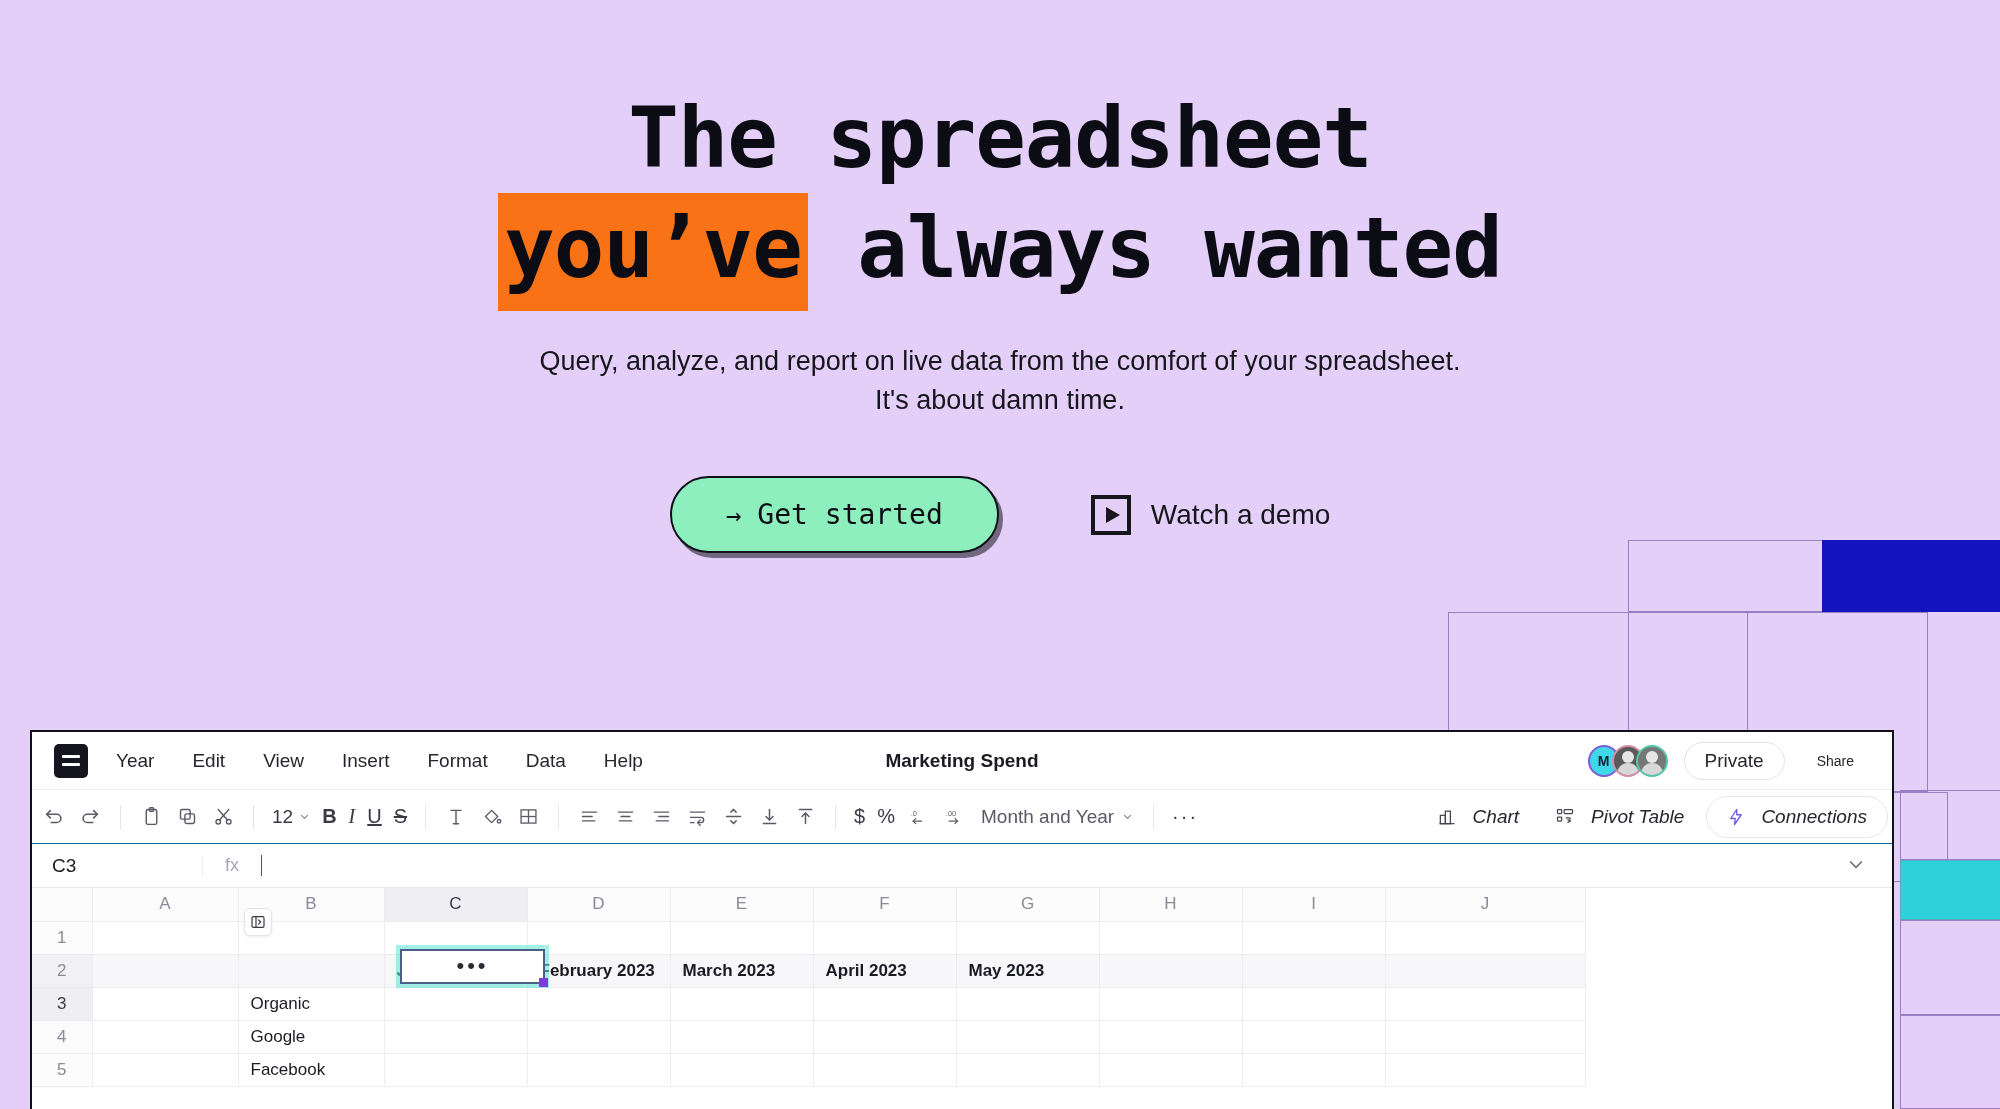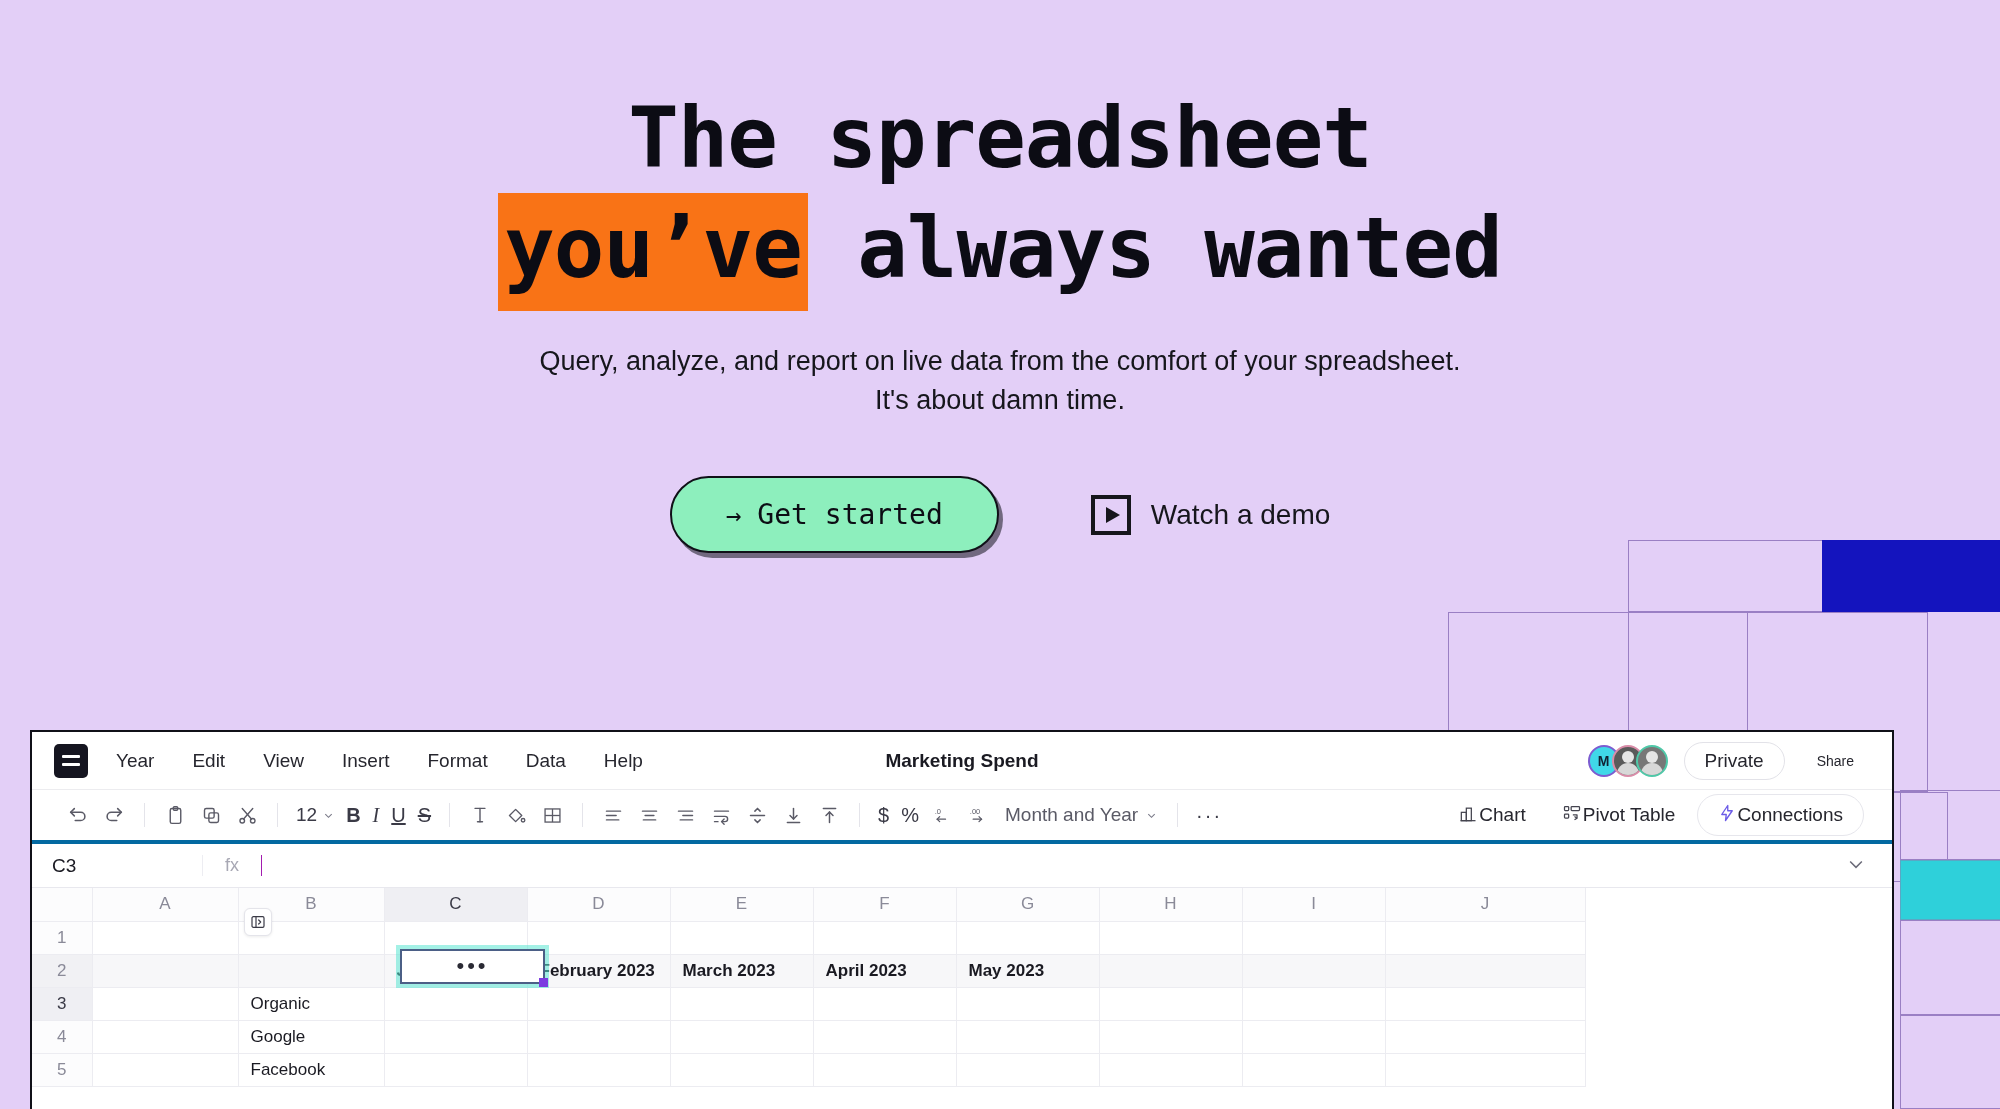--- a/index.html
+++ b/index.html
@@ -135,31 +135,31 @@
     width:12px; height:12px; border-radius:50%; background:#e6e6e6; z-index:1;
   }
   .pill-private {
     border: 1px solid #E2E2E8; border-radius: 20px;
     padding: 7px 20px; font-size: 19px; color: #26262E; cursor: pointer;
   }
   .share-btn { font-size: 14px; color: #26262E; padding: 7px 16px; cursor: pointer; }
 
   .toolbar {
     height: 54px; display: flex; align-items: center; gap: 0px;
-    padding: 0 28px; border-bottom: 4px solid #0369a1;
+    padding: 0 4px; border-bottom: 1px solid #0369a1;
     color: #5A5A66;
   }
   .tb { width: 36px; height: 34px; display:flex; align-items:center; justify-content:center; cursor:pointer; }
   .tb svg { display:block; }
   .tb-txt { font-size: 20px; padding: 0 6px; cursor: pointer; color:#3A3A46; }
   .sep { width: 1px; height: 24px; background: #E4E4EA; margin: 0 12px; }
   .fontsize { display:flex; align-items:center; gap:6px; font-size: 19px; color:#3A3A46; cursor:pointer; padding: 0 6px;}
   .numfmt { font-size: 19px; color:#5A5A66; display:flex; align-items:center; gap:8px; cursor:pointer; padding:0 8px;}
   .tb-right { margin-left: auto; display: flex; align-items: center; gap: 8px; }
-  .tb-item { display:flex; gap:1px; font-size:19px; color:#26262E; padding: 8px 14px; cursor:pointer;}
+  .tb-item { display:flex; align-items:center; gap:16px; font-size:19px; color:#26262E; padding: 8px 14px; cursor:pointer;font-style:italic;}
   .tb-item.pillbox { border:1px solid #E6E6EC; border-radius: 22px; padding: 9px 20px; }
 
   .formulabar { height: 44px; display:flex; align-items:center; border-bottom:1px solid #E8E8EE; }
   .cellref { width: 170px; padding-left: 20px; font-size: 19px; color:#1A1A22; }
   .fx { width: 60px; text-align:center; font-size: 18px; color:#A8A8B4; border-left:1px solid #EDEDF2; border-right:1px solid #a21caf; }
   .fx-input { flex: 1; font-size: 18px; padding-left: 14px; color:#26262E; }
   .chev { margin-right: 26px; color:#6A6A78; }
 
   
   .grid { position: relative; }

